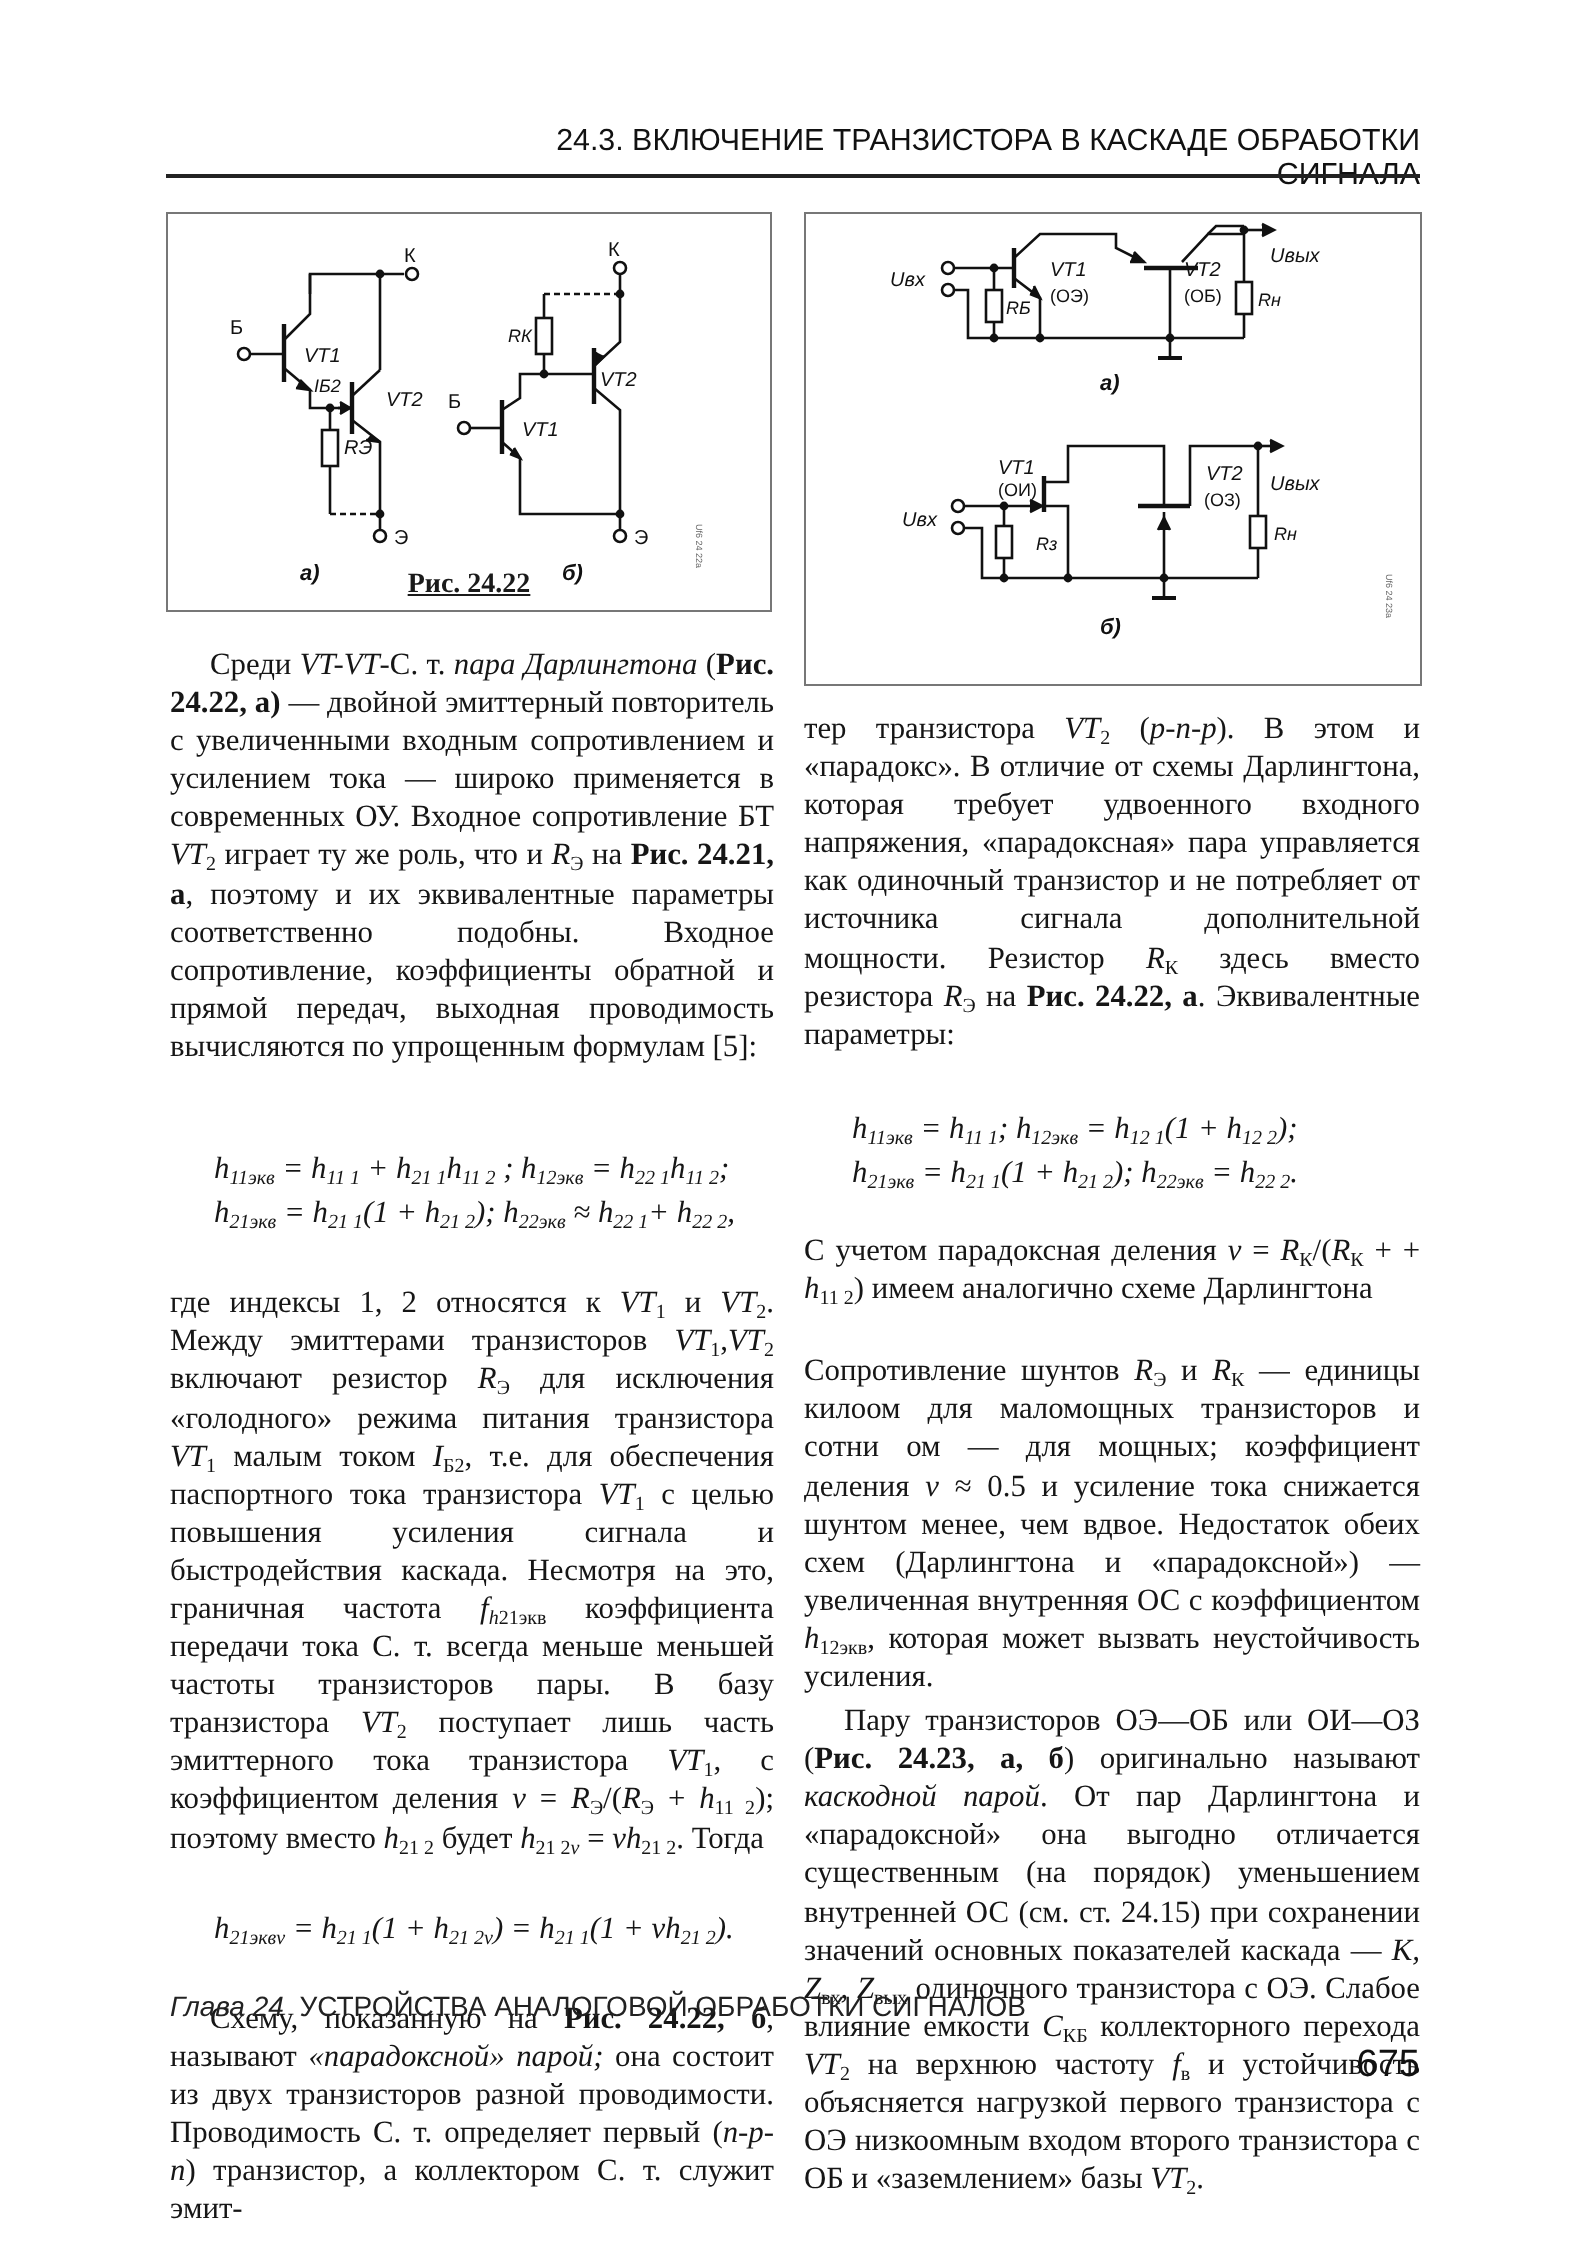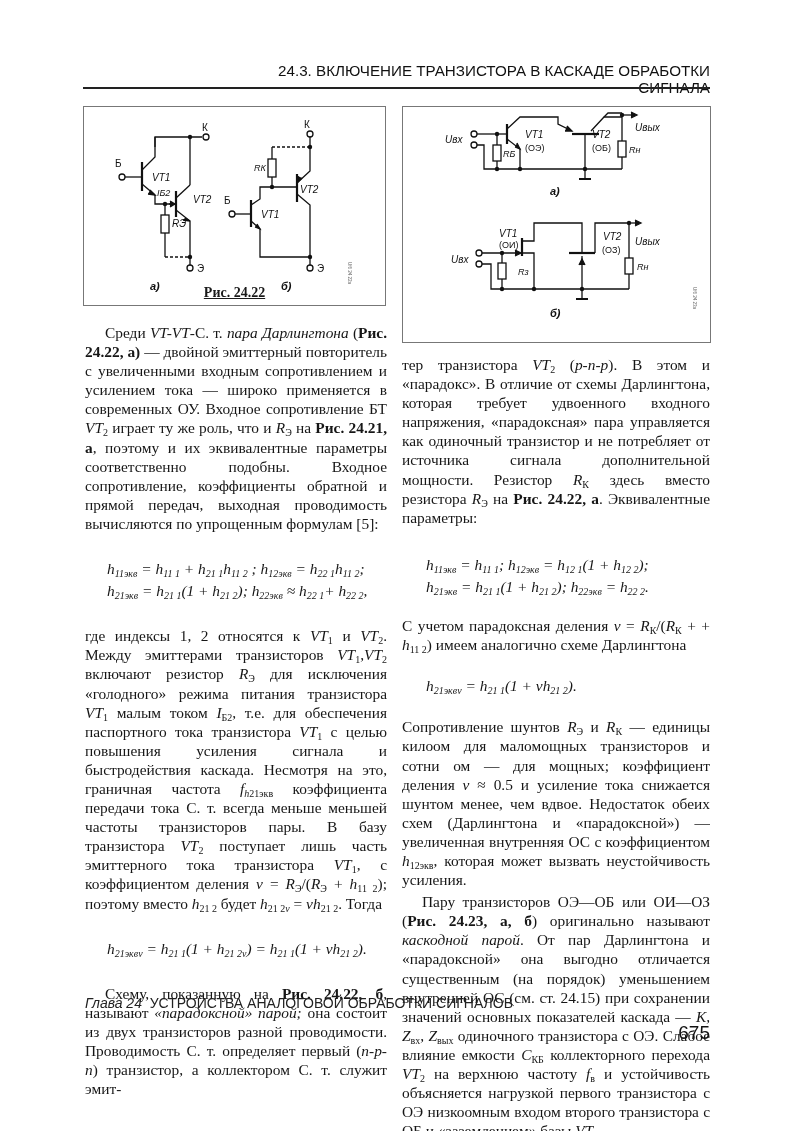--- a/index.html
+++ b/index.html
@@ -190,21 +190,21 @@
       <text x="234" y="163" font-size="9" font-style="italic" fill="#111" stroke="none">Rн</text>
       <text x="147" y="210" font-size="11" font-weight="bold" font-style="italic" fill="#111" stroke="none">б)</text>
       <text x="0" y="0" font-size="4.5" fill="#666" stroke="none" transform="translate(290,180) rotate(90)">Uf6 24 23a</text>
     </g>
   </svg>
 </div>
 
 <div class="col left-col" style="top:318px;">
   <p class="indent" style="margin-top:5px;"><span>Среди </span><i>VT-VT</i><span>-С. т. </span><i>пара Дарлингтона</i><span> (</span><b>Рис. 24.22, а)</b><span> — двойной эмиттерный повторитель с увеличенными входным сопротивлением и усилением тока — широко применяется в современных ОУ. Входное сопротивление БТ </span><i>VT</i><sub>2</sub><span> играет ту же роль, что и </span><i>R</i><sub>Э</sub><span> на </span><b>Рис. 24.21, а</b><span>, поэтому и их эквивалентные параметры соответственно подобны. Входное сопротивление, коэффициенты обратной и прямой передач, выходная проводимость вычисляются по упрощенным формулам [5]:</span></p>
 
-  <div class="formula" style="margin-top:26px; padding-left:22px;">
+  <div class="formula" style="margin-top:42px; padding-left:22px;">
     <div><i>h</i><sub>11экв</sub> = <i>h</i><sub>11 1</sub> + <i>h</i><sub>21 1</sub><i>h</i><sub>11 2</sub> ; <i>h</i><sub>12экв</sub> = <i>h</i><sub>22 1</sub><i>h</i><sub>11 2</sub>;</div>
     <div style="margin-top:3px;"><i>h</i><sub>21экв</sub> = <i>h</i><sub>21 1</sub>(1 + <i>h</i><sub>21 2</sub>); <i>h</i><sub>22экв</sub> ≈ <i>h</i><sub>22 1</sub>+ <i>h</i><sub>22 2</sub>,</div>
   </div>
 
   <p style="margin-top:26px;"><span>где индексы 1, 2 относятся к </span><i>VT</i><sub>1</sub><span> и </span><i>VT</i><sub>2</sub><span>. Между эмиттерами транзисторов </span><i>VT</i><sub>1</sub>,<i>VT</i><sub>2</sub><span> включают резистор </span><i>R</i><sub>Э</sub><span> для исключения «голодного» режима питания транзистора </span><i>VT</i><sub>1</sub><span> малым током </span><i>I</i><sub>Б2</sub><span>, т.е. для обеспечения паспортного тока транзистора </span><i>VT</i><sub>1</sub><span> с целью повышения усиления сигнала и быстродействия каскада. Несмотря на это, граничная частота </span><i>f</i><sub><i>h</i>21экв</sub><span> коэффициента передачи тока С. т. всегда меньше меньшей частоты транзисторов пары. В базу транзистора </span><i>VT</i><sub>2</sub><span> поступает лишь часть эмиттерного тока транзистора </span><i>VT</i><sub>1</sub><span>, с коэффициентом деления </span><i>ν</i> = <i>R</i><sub>Э</sub>/(<i>R</i><sub>Э</sub> + <i>h</i><sub>11 2</sub>)<span>; поэтому вместо </span><i>h</i><sub>21 2</sub><span> будет </span><i>h</i><sub>21 2<i>ν</i></sub> = <i>νh</i><sub>21 2</sub><span>. Тогда</span></p>
 
   <div class="formula" style="margin-top:26px; padding-left:22px;">
     <div><i>h</i><sub>21экв<i>ν</i></sub> = <i>h</i><sub>21 1</sub>(1 + <i>h</i><sub>21 2<i>ν</i></sub>) = <i>h</i><sub>21 1</sub>(1 + <i>νh</i><sub>21 2</sub>).</div>
   </div>
 
@@ -214,23 +214,20 @@
 <div class="col right-col" style="top:355px;">
   <p><span>тер транзистора </span><i>VT</i><sub>2</sub><span> (</span><i>p-n-p</i><span>). В этом и «парадокс». В отличие от схемы Дарлингтона, которая требует удвоенного входного напряжения, «парадоксная» пара управляется как одиночный транзистор и не потребляет от источника сигнала дополнительной мощности. Резистор </span><i>R</i><sub>К</sub><span> здесь вместо резистора </span><i>R</i><sub>Э</sub><span> на </span><b>Рис. 24.22, а</b><span>. Эквивалентные параметры:</span></p>
 
   <div class="formula" style="margin-top:28px; padding-left:24px;">
     <div><i>h</i><sub>11экв</sub> = <i>h</i><sub>11 1</sub>; <i>h</i><sub>12экв</sub> = <i>h</i><sub>12 1</sub>(1 + <i>h</i><sub>12 2</sub>);</div>
     <div style="margin-top:3px;"><i>h</i><sub>21экв</sub> = <i>h</i><sub>21 1</sub>(1 + <i>h</i><sub>21 2</sub>); <i>h</i><sub>22экв</sub> = <i>h</i><sub>22 2</sub>.</div>
   </div>
 
   <p style="margin-top:20px;"><span>С учетом парадоксная деления </span><i>ν</i> = <i>R</i><sub>К</sub>/(<i>R</i><sub>К</sub> + + <i>h</i><sub>11 2</sub>)<span> имеем аналогично схеме Дарлингтона</span></p>
 
-  <div class="formula" style="margin-top:22px; padding-left:24px;">
-    <div><i>h</i><sub>21экв<i>ν</i></sub> = <i>h</i><sub>21 1</sub>(1 + <i>νh</i><sub>21 2</sub>).</div>
-  </div>
 
   <p style="margin-top:22px;"><span>Сопротивление шунтов </span><i>R</i><sub>Э</sub><span> и </span><i>R</i><sub>К</sub><span> — единицы килоом для маломощных транзисторов и сотни ом — для мощных; коэффициент деления </span><i>ν</i> ≈ 0.5<span> и усиление тока снижается шунтом менее, чем вдвое. Недостаток обеих схем (Дарлингтона и «парадоксной») — увеличенная внутренняя ОС с коэффициентом </span><i>h</i><sub>12экв</sub><span>, которая может вызвать неустойчивость усиления.</span></p>
 
   <p class="indent" style="margin-top:3px;"><span>Пару транзисторов ОЭ—ОБ или ОИ—ОЗ (</span><b>Рис. 24.23, а, б</b><span>) оригинально называют </span><i>каскодной парой</i><span>. От пар Дарлингтона и «парадоксной» она выгодно отличается существенным (на порядок) уменьшением внутренней ОС (см. ст. 24.15) при сохранении значений основных показателей каскада — </span><i>K, Z</i><sub>вх</sub>, <i>Z</i><sub>вых</sub><span> одиночного транзистора с ОЭ. Слабое влияние емкости </span><i>C</i><sub>КБ</sub><span> коллекторного перехода </span><i>VT</i><sub>2</sub><span> на верхнюю частоту </span><i>f</i><sub>в</sub><span> и устойчивость объясняется нагрузкой первого транзистора с ОЭ низкоомным входом второго транзистора с ОБ и «заземлением» базы </span><i>VT</i><sub>2</sub><span>.</span></p>
 </div>
 
 <div class="footer-left"><i>Глава 24</i>&nbsp; <span>УСТРОЙСТВА АНАЛОГОВОЙ ОБРАБОТКИ СИГНАЛОВ</span></div>
 <div class="footer-right">675</div>
 
 </body></html>

